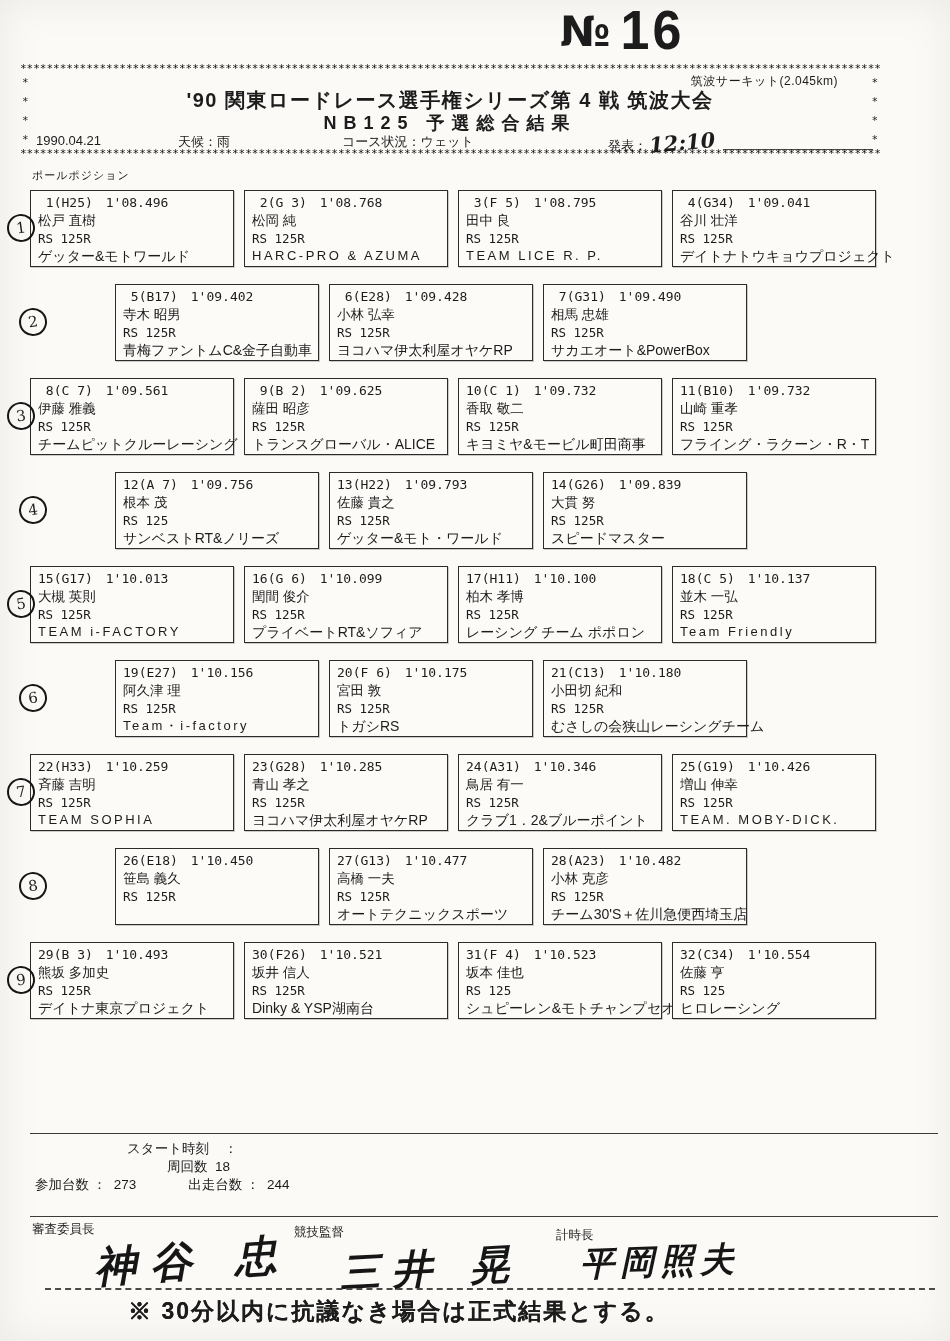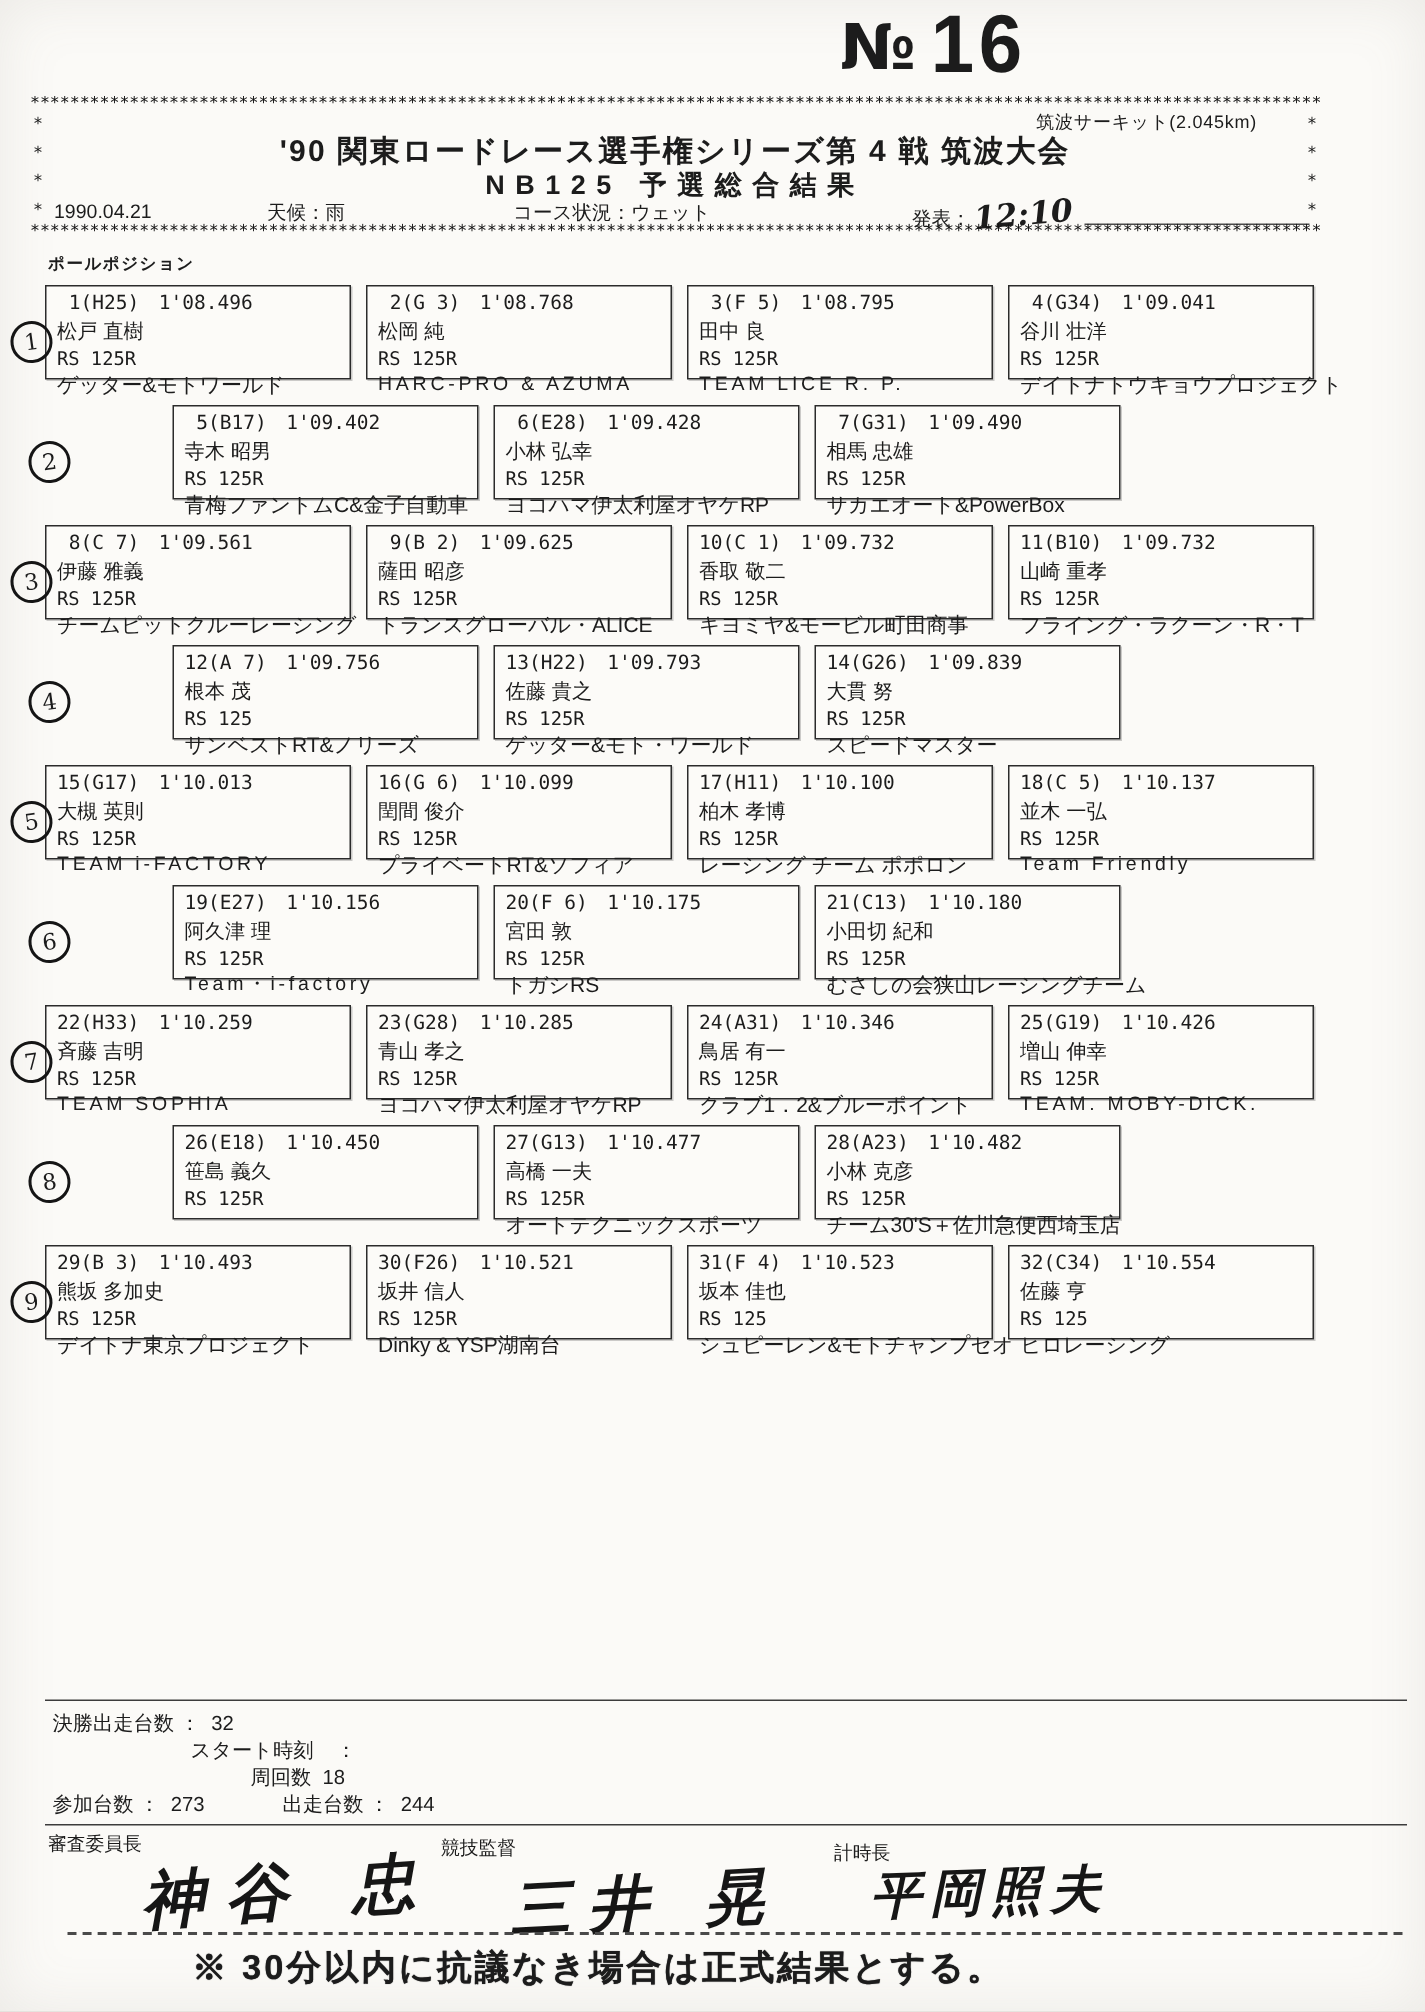--- a/index.html
+++ b/index.html
@@ -28,30 +28,30 @@
   .t2{position:absolute;top:47px;left:0;right:0;text-align:center;font-size:18px;
       font-weight:bold;letter-spacing:7px;}
   .meta{position:absolute;top:66px;left:0;right:0;height:24px;font-size:13px;text-align:right;}
   .meta span.slot{position:absolute;top:3px;white-space:nowrap;}
   .m-date{left:16px;} .m-weather{left:158px;} .m-course{left:322px;} .m-announce{left:588px;top:0!important;}
   .hand-time{display:inline-block;font-family:"DejaVu Serif",serif;font-style:italic;
              font-size:21px;font-weight:bold;transform:rotate(-5deg);margin-left:2px;}
   .uline{display:inline-block;width:150px;height:13px;border-bottom:1.5px solid #4a4a4a;margin-left:8px;}
 
   
-  .pole{position:absolute;left:32px;top:168px;font-size:11px;letter-spacing:1px;font-weight:bold;}
+  .pole{position:absolute;left:32px;top:168px;font-size:11px;letter-spacing:1px;}
   #grid{position:absolute;left:0;top:190px;width:950px;}
   .grid-row{position:relative;display:flex;gap:10px;margin-bottom:17px;}
   .row-a{padding-left:30px;} .row-b{padding-left:115px;}
   .circle-num{position:absolute;top:24px;width:24px;height:24px;border:2px solid #151515;
               border-radius:50%;display:flex;align-items:center;justify-content:center;
               font-size:15px;font-family:"DejaVu Serif",serif;transform:rotate(-8deg);
               background:transparent;}
   .row-a .circle-num{left:7px;} .row-b .circle-num{left:19px;}
-  .box{width:204px;height:63px;border:1.6px solid #2b2b2b;background:#fcfbf8;
+  .box{width:204px;height:77px;border:1.6px solid #2b2b2b;background:#fcfbf8;
        padding:3px 7px;box-sizing:border-box;box-shadow:1px 1px 0 rgba(60,60,60,.25);}
   .l1{font-family:"DejaVu Sans Mono",monospace;font-size:13px;line-height:18px;white-space:pre;}
   .l1 .time{margin-left:13px;}
   .rider{font-size:13.5px;line-height:18px;}
   .machine{font-family:"DejaVu Sans Mono",monospace;font-size:12.5px;line-height:17px;}
   .team{font-size:14px;line-height:18px;white-space:nowrap;}
   .team.latin{letter-spacing:2.5px;font-size:13px;}
 
   
   .rule{position:absolute;left:30px;right:12px;border-top:1.5px solid #3c3c3c;}
@@ -330,21 +330,20 @@
           <div class="rider">佐藤 亨</div>
           <div class="machine">RS 125</div>
           <div class="team">ヒロレーシング</div>
         </div>
       </div>
     </div>
 
   <div class="rule rule-1"></div>
 
   <div class="stats">
-    <div><span>決勝出走台数 ：</span>&nbsp;&nbsp;<span>32</span></div>
     <div class="ind1"><span>スタート時刻</span>&nbsp;&nbsp;&nbsp;&nbsp;<span>：</span></div>
     <div class="ind2"><span>周回数</span>&nbsp;&nbsp;<span>18</span></div>
     <div><span>参加台数 ：</span>&nbsp;&nbsp;<span>273</span><span class="pair2"><span>出走台数 ：</span>&nbsp;&nbsp;<span>244</span></span></div>
   </div>
 
   <div class="rule rule-2"></div>
 
   <div class="officials">
     <span class="off-title off-0">審査委員長</span>
     <span class="off-title off-1">競技監督</span>

